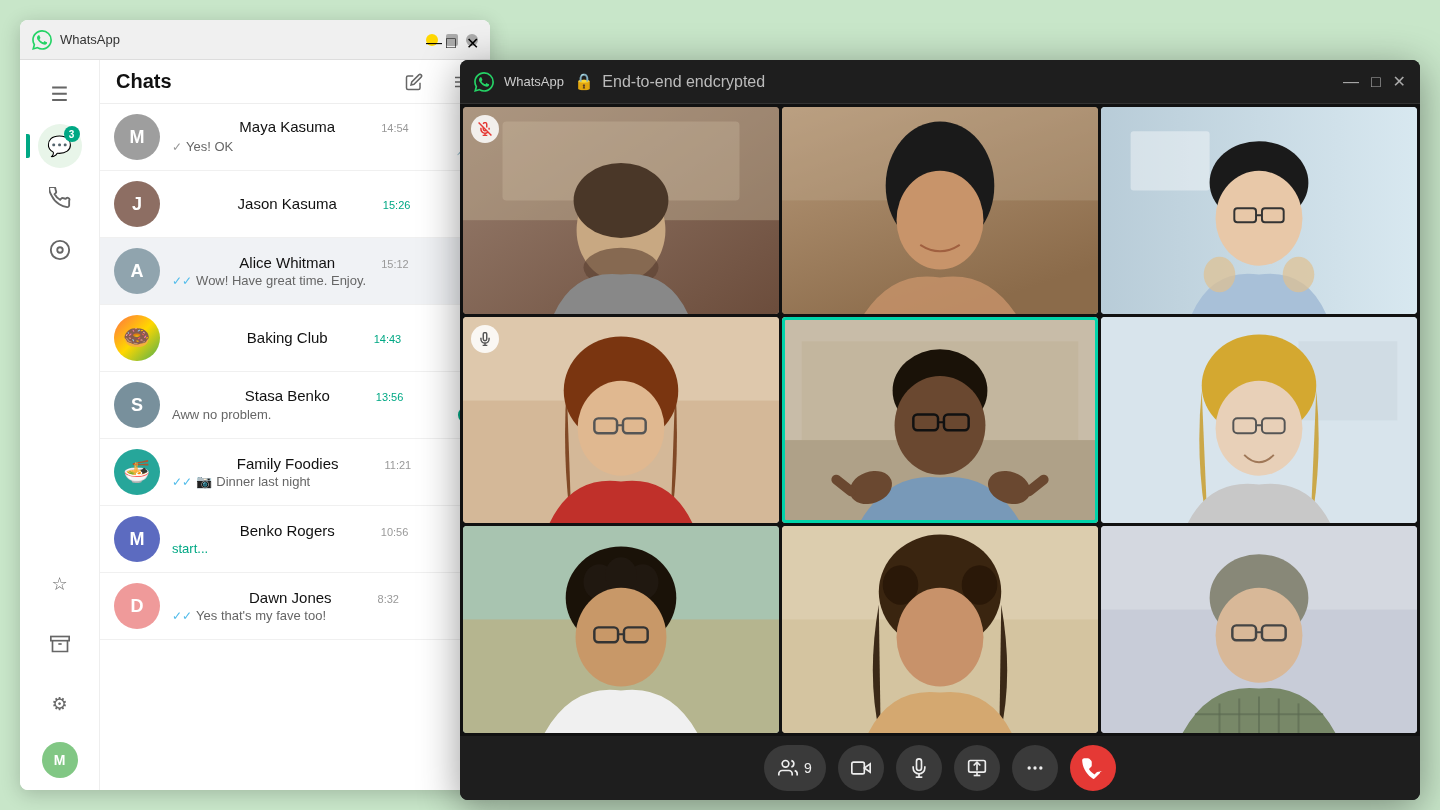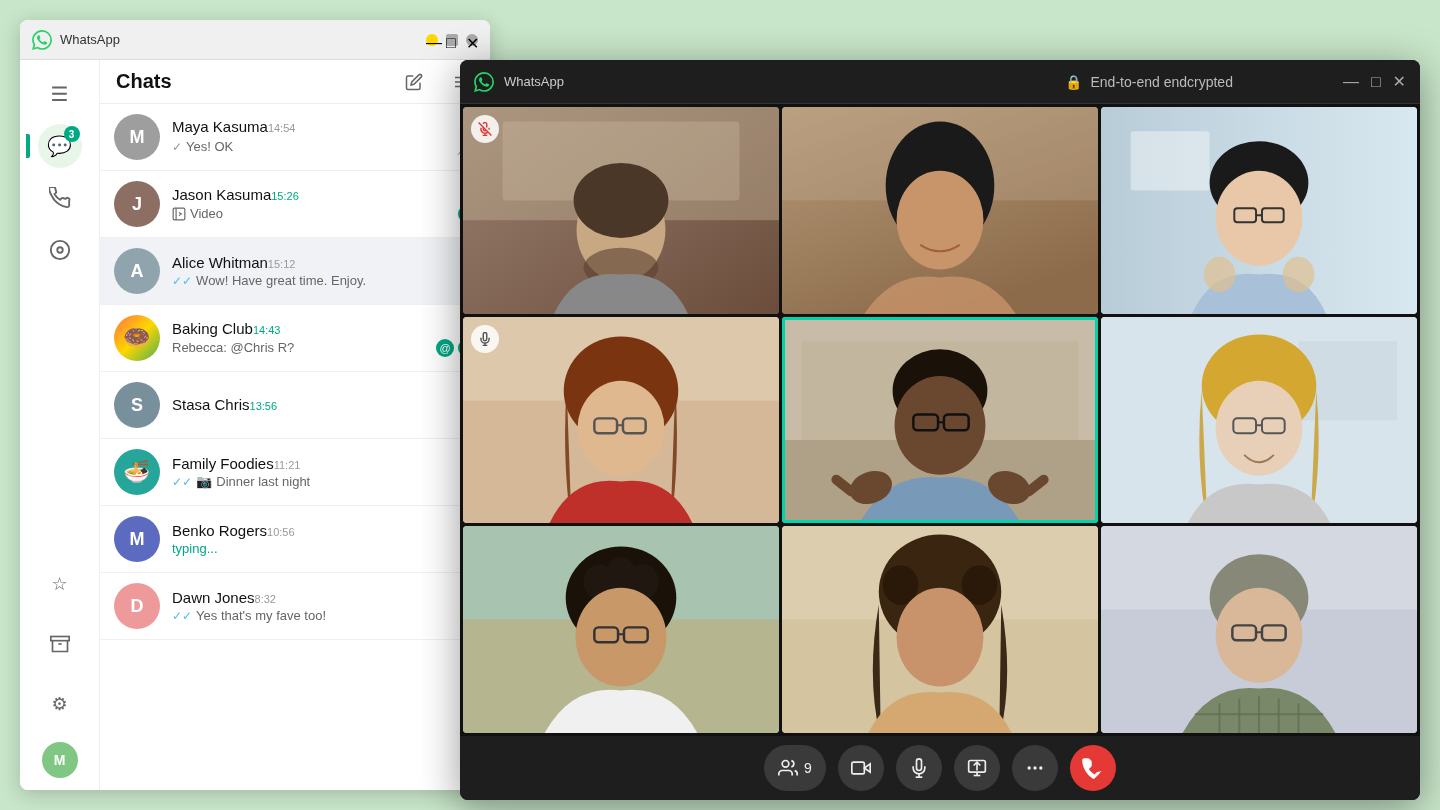--- a/index.html
+++ b/index.html
@@ -224,23 +224,24 @@
       font-size: 18px;
       color: white;
       font-weight: bold;
     }
     .chat-info {
       flex: 1;
       min-width: 0;
     }
     .chat-name-row {
       display: flex;
-      justify-content: flex-start;
+      justify-content: center;
       align-items: baseline;
       margin-bottom: 2px;
+      gap: 46px;
     }
     .chat-name {
       font-size: 15px;
       font-weight: 500;
       color: #111;
     }
     .chat-time {
       font-size: 11px;
       color: #999;
       flex-shrink: 0;
@@ -312,24 +313,24 @@
     .video-title-bar {
       height: 44px;
       background: #1e1e1e;
       display: flex;
       align-items: center;
       padding: 0 14px;
       gap: 10px;
       border-bottom: 1px solid #333;
     }
     .video-title-bar .enc-text {
-      font-size: 14px;
+      font-size: 16px;
       color: #bbb;
       flex: 1;
-      text-align: right;
+      text-align: left;
       margin-right: 100px;
     }
     .video-title-bar-controls {
       display: flex;
       gap: 12px;
       align-items: center;
     }
     .vtb-btn {
       color: #aaa;
       cursor: pointer;
@@ -512,31 +513,20 @@
 
       <div class="chat-item">
         <div class="chat-avatar">
           <div class="avatar-placeholder" style="background:#8d6e63;">J</div>
         </div>
         <div class="chat-info">
           <div class="chat-name-row">
             <span class="chat-name">Jason Kasuma</span>
             <span class="chat-time unread">15:26</span>
           </div>
-          <div class="chat-msg-row">
-            <span class="chat-msg">
-              <svg width="14" height="14" viewBox="0 0 24 24" fill="none" stroke="currentColor" stroke-width="2" style="flex-shrink:0;">
-                  <rect x="2" y="2" width="20" height="20" rx="2.18" ry="2.18"></rect>
-                  <line x1="7" y1="2" x2="7" y2="22"></line>
-                  <polyline points="12 9.5 16 12 12 14.5"></polyline>
-                </svg>
-              <span>Video</span>
-            </span>
-            <span class="unread-badge">3</span>
-          </div>
         </div>
       </div>
 
       <div class="chat-item active">
         <div class="chat-avatar">
           <div class="avatar-placeholder" style="background:#90a4ae;">A</div>
         </div>
         <div class="chat-info">
           <div class="chat-name-row">
             <span class="chat-name">Alice Whitman</span>
@@ -553,40 +543,37 @@
 
       <div class="chat-item">
         <div class="chat-avatar">
           <div class="avatar-placeholder" style="background: linear-gradient(135deg,#ff7043,#ffd700,#4caf50); font-size:22px;">🍩</div>
         </div>
         <div class="chat-info">
           <div class="chat-name-row">
             <span class="chat-name">Baking Club</span>
             <span class="chat-time unread">14:43</span>
           </div>
-          <div class="chat-msg-row">
-            <span class="chat-msg">
-              <span>Rebecca: @Chris R?</span>
-            </span>
-            <div style="display:flex;align-items:center;gap:4px;">
-              <span class="mention-badge">@</span>
-              <span class="unread-badge">1</span>
-            </div>
-          </div>
         </div>
       </div>
 
       <div class="chat-item">
         <div class="chat-avatar">
           <div class="avatar-placeholder" style="background:#78909c;">S</div>
         </div>
         <div class="chat-info">
           <div class="chat-name-row">
-            <span class="chat-name">Stasa Chris</span>
+            <span class="chat-name">Stasa Benko</span>
             <span class="chat-time unread">13:56</span>
+          </div>
+          <div class="chat-msg-row">
+            <span class="chat-msg">
+              <span>Aww no problem.</span>
+            </span>
+            <span class="unread-badge">2</span>
           </div>
         </div>
       </div>
 
       <div class="chat-item">
         <div class="chat-avatar">
           <div class="avatar-placeholder" style="background:#26a69a; font-size:22px;">🍜</div>
         </div>
         <div class="chat-info">
           <div class="chat-name-row">
@@ -605,21 +592,21 @@
       <div class="chat-item">
         <div class="chat-avatar">
           <div class="avatar-placeholder" style="background:#5c6bc0;">M</div>
         </div>
         <div class="chat-info">
           <div class="chat-name-row">
             <span class="chat-name">Benko Rogers</span>
             <span class="chat-time">10:56</span>
           </div>
           <div class="chat-msg-row">
-            <span class="chat-msg typing">typing...</span>
+            <span class="chat-msg typing">start...</span>
           </div>
         </div>
       </div>
 
       <div class="chat-item">
         <div class="chat-avatar">
           <div class="avatar-placeholder" style="background:#ef9a9a;">D</div>
         </div>
         <div class="chat-info">
           <div class="chat-name-row">

